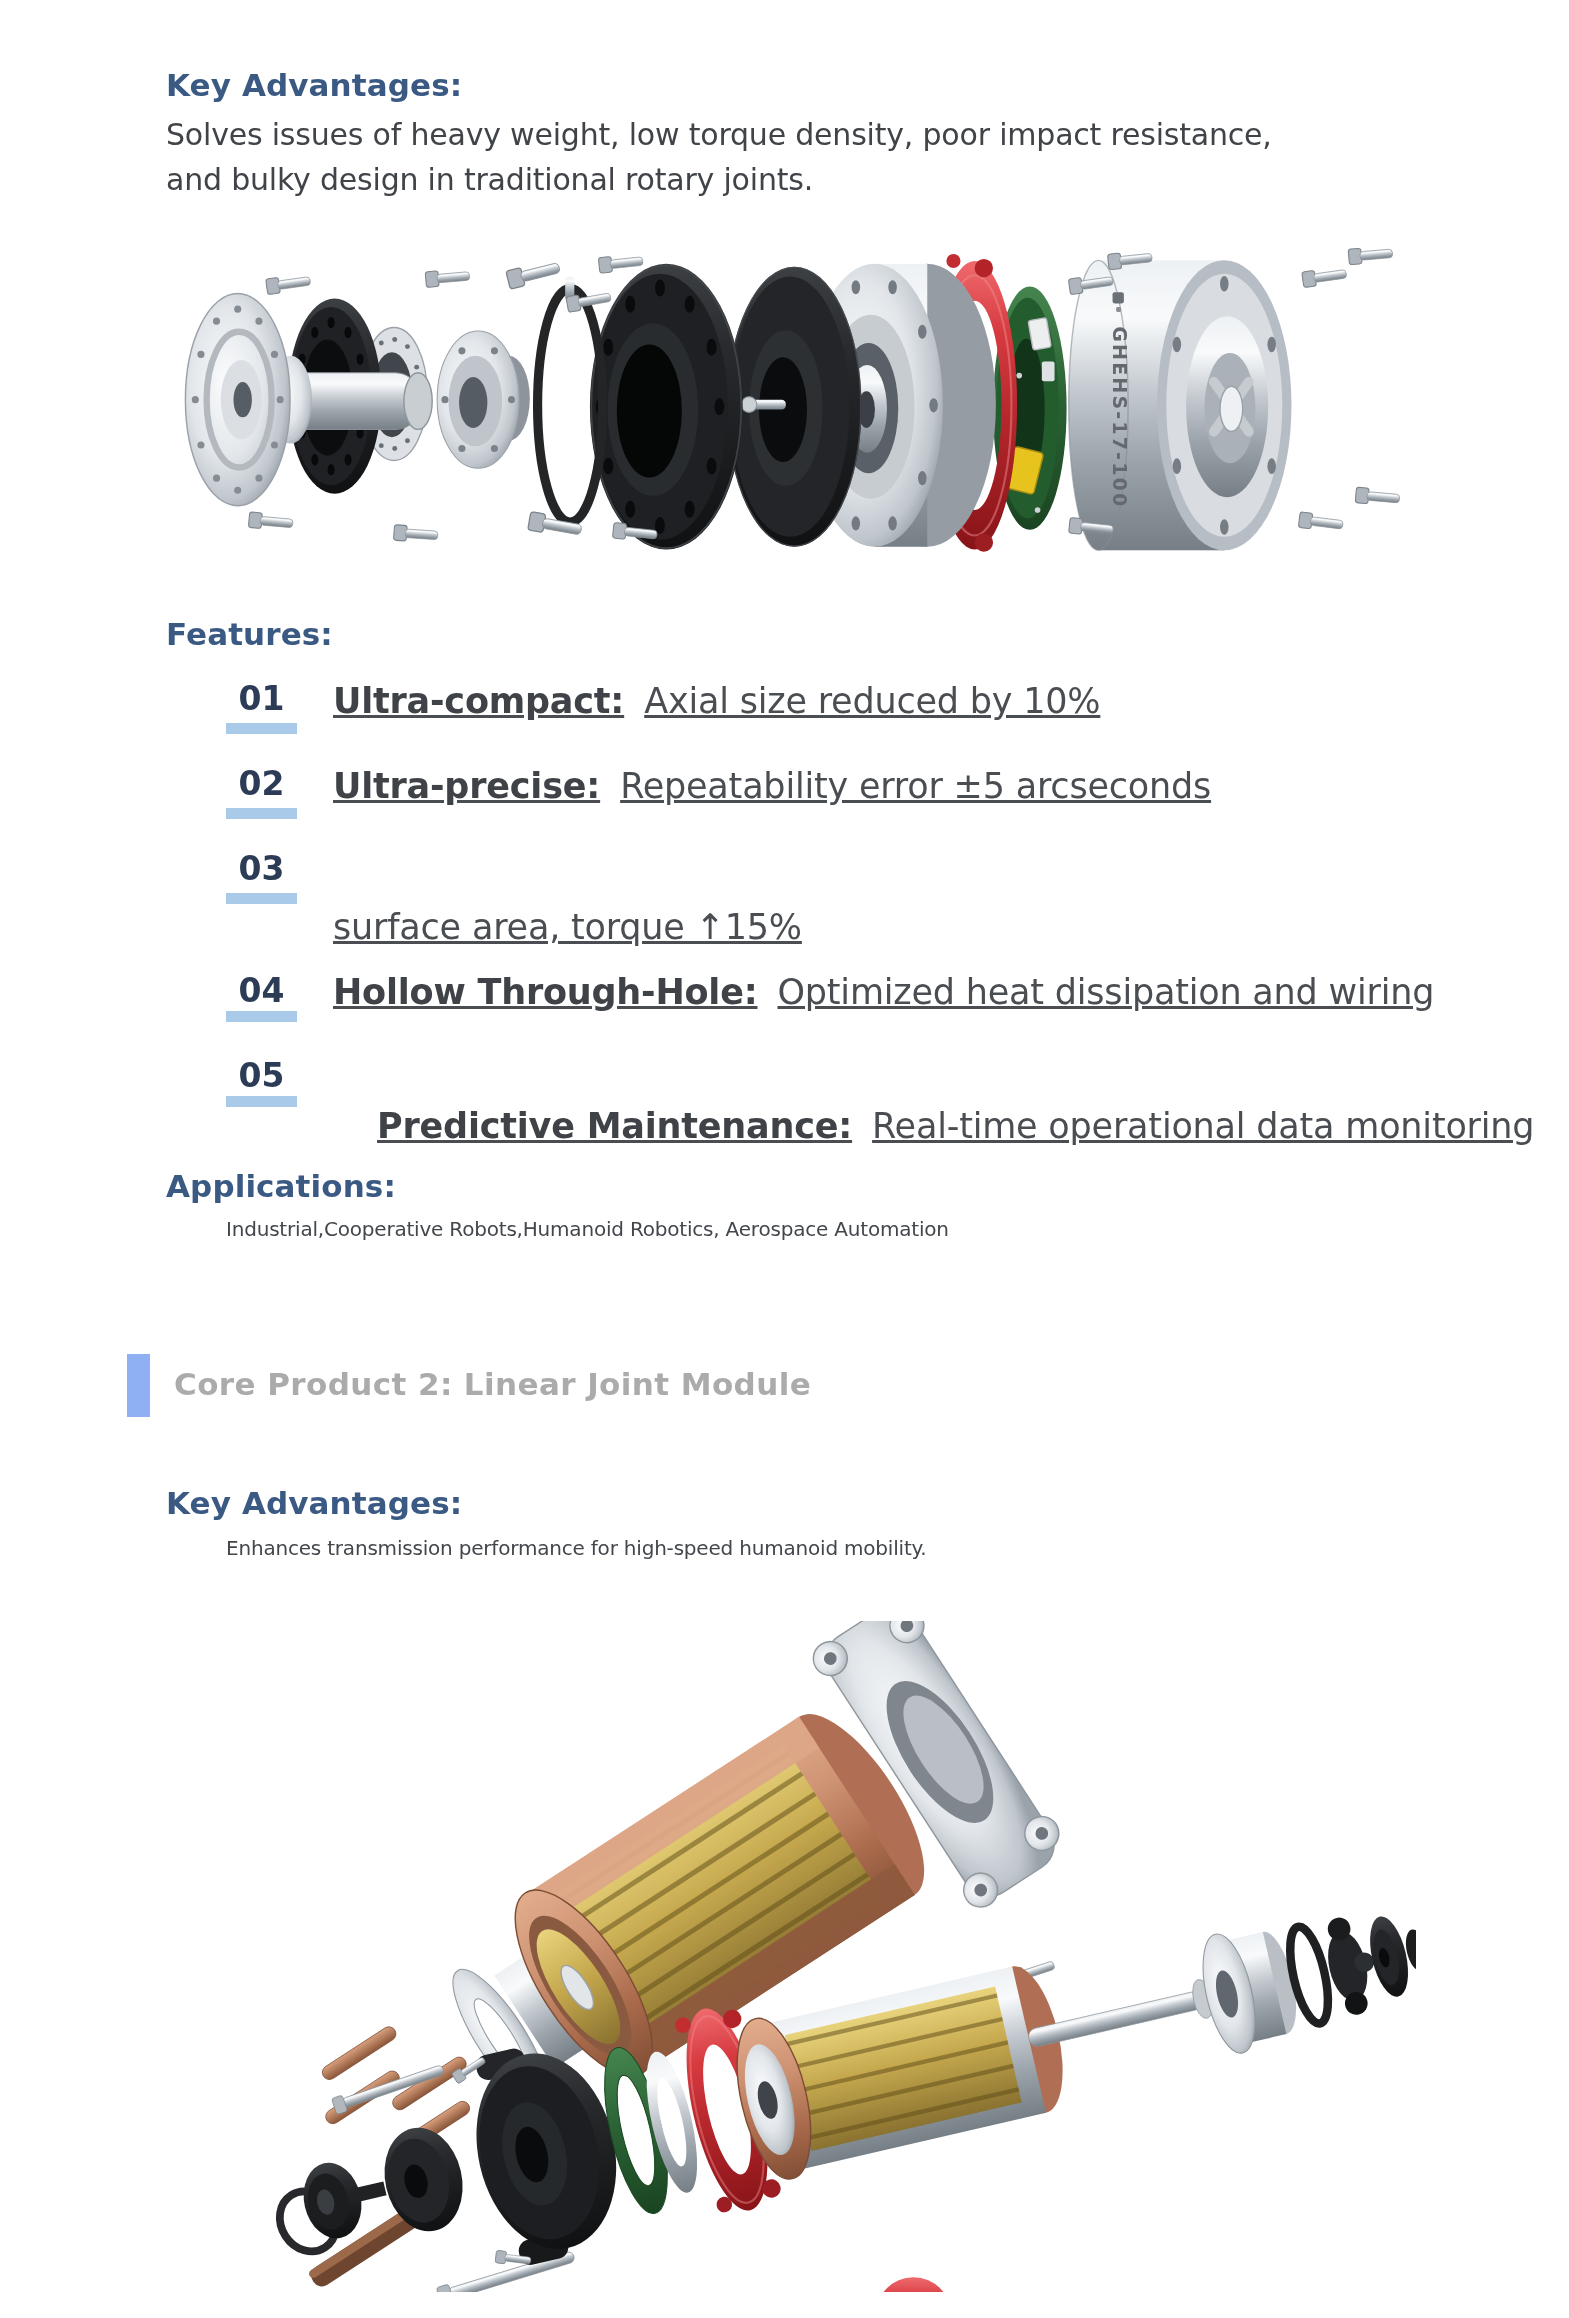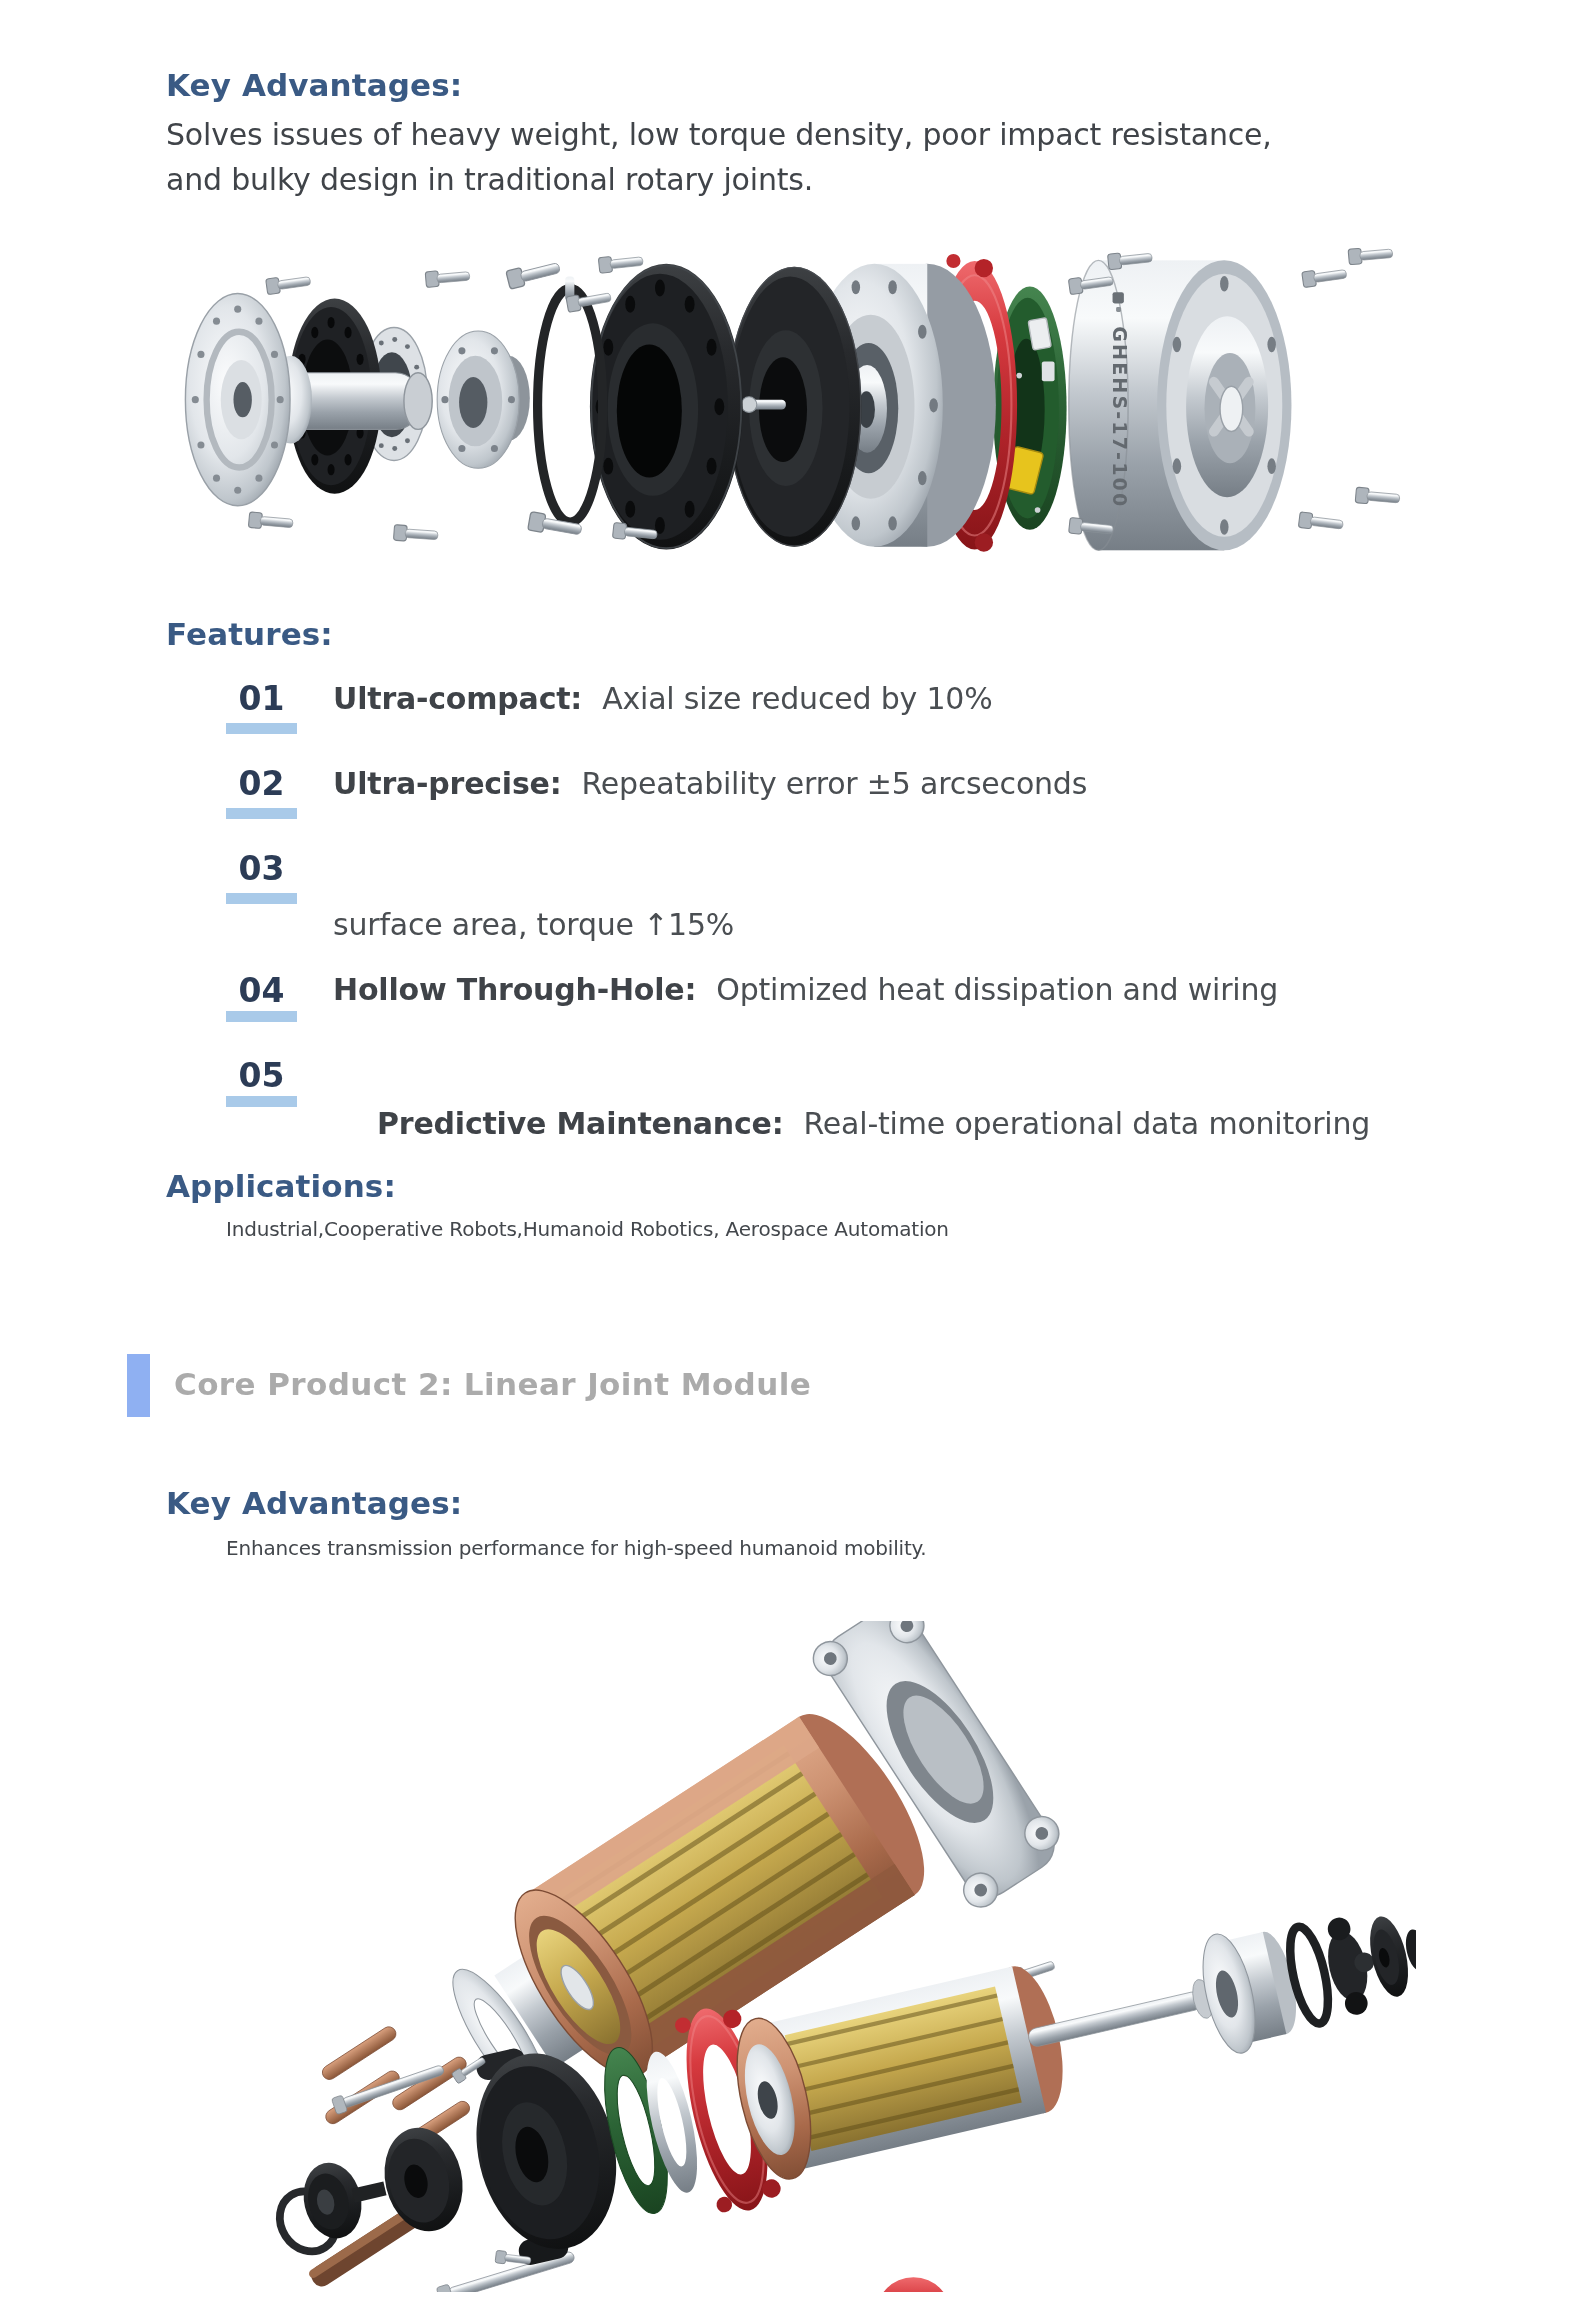--- a/index.html
+++ b/index.html
@@ -7,22 +7,22 @@
         font-family:"DejaVu Sans", sans-serif;}
   .abs{position:absolute;}
   .h-blue{position:absolute;left:166px;font-weight:bold;font-size:31px;line-height:1.15;
           color:#3a5a84;letter-spacing:0.1px;}
   .body-text{position:absolute;left:166px;font-size:30px;line-height:45px;color:#404449;
              letter-spacing:-0.2px;}
   .indent-text{position:absolute;left:226px;font-size:20px;color:#43474c;letter-spacing:-0.2px;}
   .fnum{position:absolute;left:226px;width:71px;text-align:center;font-weight:bold;
         font-size:33px;color:#2c3c56;}
   .fbar{position:absolute;left:226px;width:71px;height:10.6px;background:#a9cae9;}
-  .frow{position:absolute;left:333px;width:1083px;font-size:30px;color:#4a4e52;
-        letter-spacing:-0.2px;white-space:nowrap;}
+  .frow{position:absolute;left:333px;width:1083px;font-size:35px;color:#4a4e52;
+        letter-spacing:-0.2px;white-space:nowrap;text-decoration:underline;}
   .ftitle{font-weight:bold;color:#3f4348;}
   .fdesc{margin-left:20px;}
   .frow-justify{position:absolute;left:333px;width:1081px;display:flex;
         justify-content:space-between;font-size:30px;color:#4a4e52;letter-spacing:-0.2px;}
   .frow-justify .bold{font-weight:bold;color:#3f4348;}
   .accent-bar{position:absolute;left:127px;top:1354px;width:23.4px;height:63px;background:#8fb0f2;}
   .section-title{position:absolute;left:174px;top:1366px;font-weight:bold;font-size:31px;
         color:#ababab;letter-spacing:0.4px;}
   svg{display:block;}
 </style>

